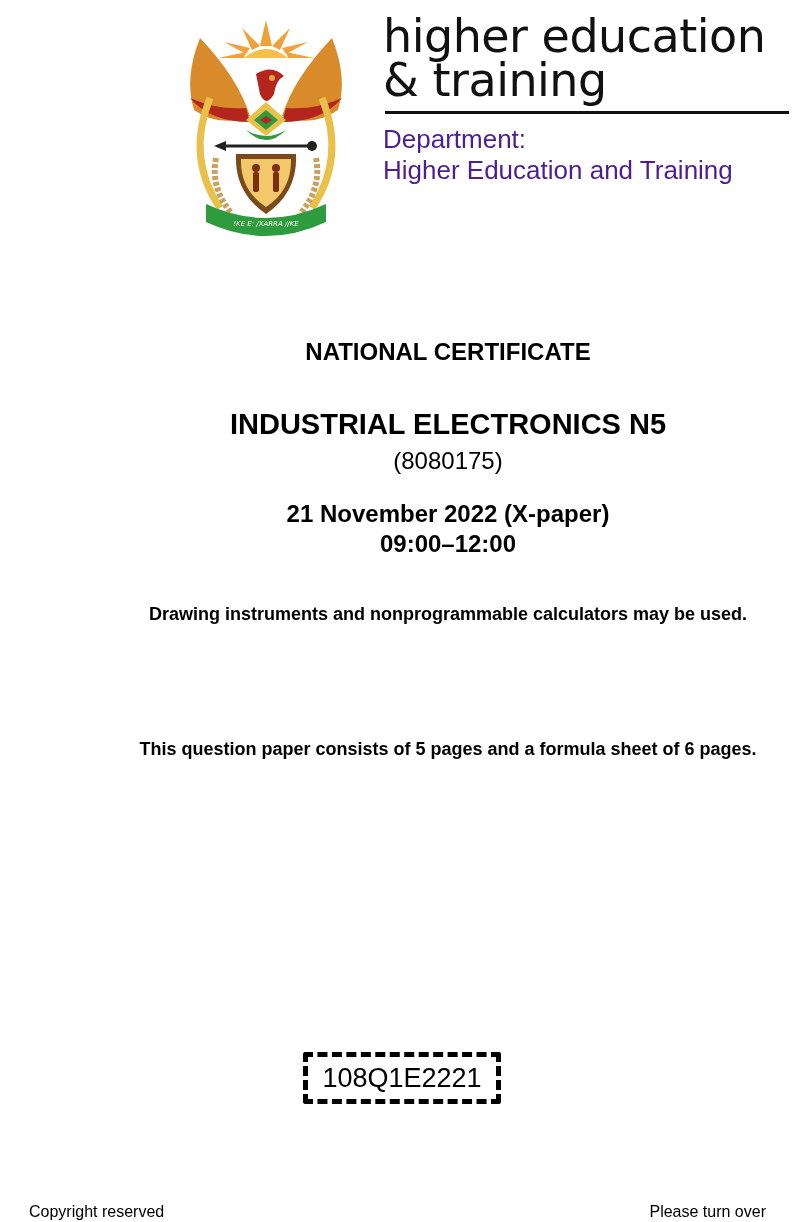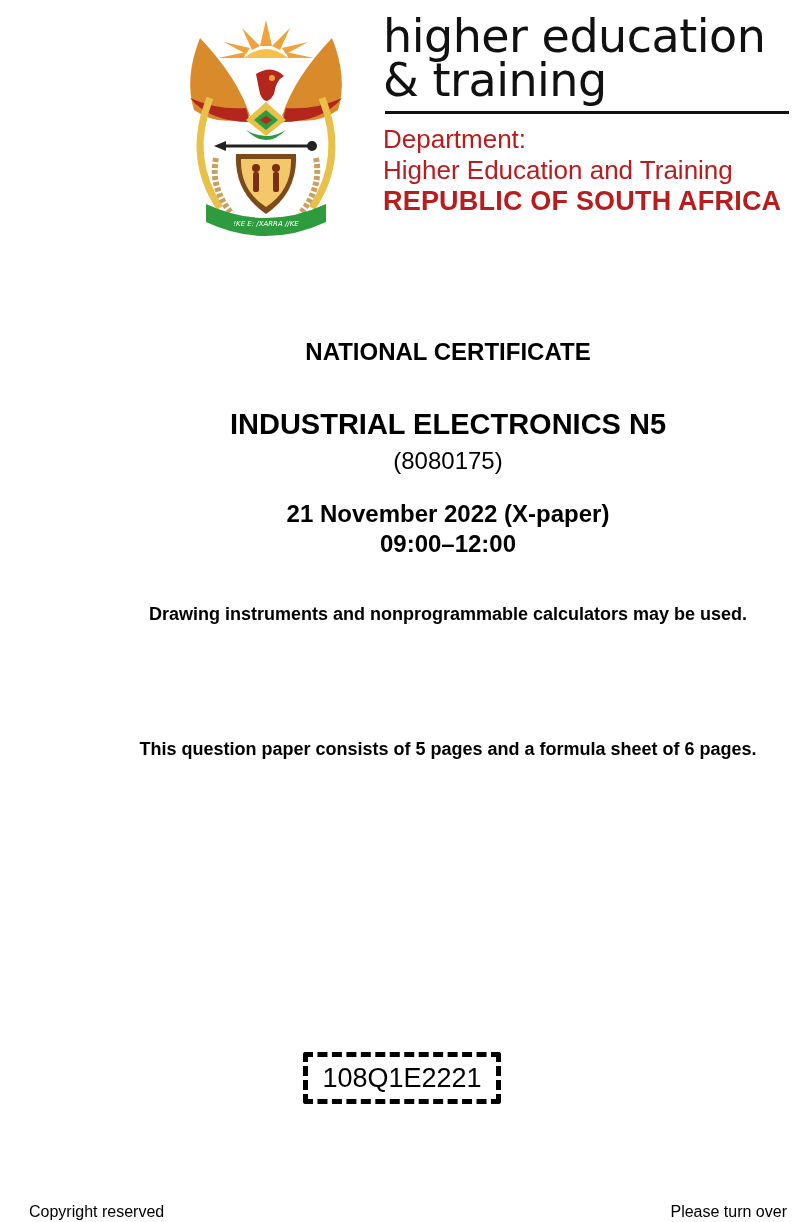--- a/index.html
+++ b/index.html
@@ -7,38 +7,38 @@
     width: 800px; height: 1222px; position: relative; overflow: hidden;
     font-family: "Liberation Sans", sans-serif; color: #000;
   }
   .crest { position: absolute; left: 180px; top: 18px; width: 172px; height: 222px; }
   .brand { position: absolute; left: 383px; top: 14px; width: 417px; }
   .brand-title {
     font-family: "DejaVu Sans", sans-serif; font-size: 46px; line-height: 44px;
     letter-spacing: -0.5px; margin: 0; color: #111;
   }
   .brand-rule { height: 3px; background: #111; margin: 9px 8px 10px 2px; width: 404px; }
-  .dept { font-size: 26px; line-height: 31px; color: #b91c1c; }
+  .dept { font-size: 26px; line-height: 31px; color: #4c1d95; }
   .dept-bold { font-weight: bold; font-size: 27px; letter-spacing: 0.2px; }
 
   .center { position: absolute; left: 0; width: 800px; text-align: center; padding-left: 48px; }
   .cert { top: 338px; font-size: 24px; font-weight: bold; }
   .subject { top: 389px; font-size: 29px; font-weight: bold; margin-top: 19px; }
   .code { top: 447px; font-size: 24px; }
   .date { top: 499px; font-size: 24px; font-weight: bold; line-height: 30px; }
   .instr { top: 604px; font-size: 18px; font-weight: bold; }
   .pages { top: 739px; font-size: 18px; font-weight: bold; }
 
   .paper-code {
     position: absolute; left: 303px; top: 1052px; width: 188px; height: 42px;
     border: 5px dashed #000; border-radius: 3px; text-align: center;
     font-size: 27px; line-height: 42px; box-sizing: content-box;
   }
   .footer-left { position: absolute; left: 0; top: 1203px; font-size: 16px; padding-left: 29px; }
-  .footer-right { position: absolute; right: 13px; top: 1203px; font-size: 16px; }
+  .footer-right { position: absolute; right: 34px; top: 1203px; font-size: 16px; }
 </style>
 </head>
 <body>
 
 <div class="crest">
   <svg width="172" height="222" viewBox="0 0 172 222">
 
     <g fill="#f0a23a">
       <polygon points="86,2 80,28 92,28"></polygon>
       <polygon points="62,10 72,32 80,28"></polygon>
@@ -87,21 +87,20 @@
     <text x="86" y="208" text-anchor="middle" font-size="7" fill="#fff" font-family="DejaVu Sans, sans-serif" font-style="italic">!KE E: /XARRA //KE</text>
   </svg>
 </div>
 
 <div class="brand">
   <div class="brand-title">higher education</div>
   <div class="brand-title">&amp; training</div>
   <div class="brand-rule"></div>
   <div class="dept">Department:</div>
   <div class="dept">Higher Education and Training</div>
-  <div class="dept dept-bold">REPUBLIC OF SOUTH AFRICA</div>
 </div>
 
 <div class="center cert">NATIONAL CERTIFICATE</div>
 <div class="center subject">INDUSTRIAL ELECTRONICS N5</div>
 <div class="center code">(8080175)</div>
 <div class="center date">
   <div>21 November 2022 (X-paper)</div>
   <div>09:00–12:00</div>
 </div>
 <div class="center instr">Drawing instruments and nonprogrammable calculators may be used.</div>

